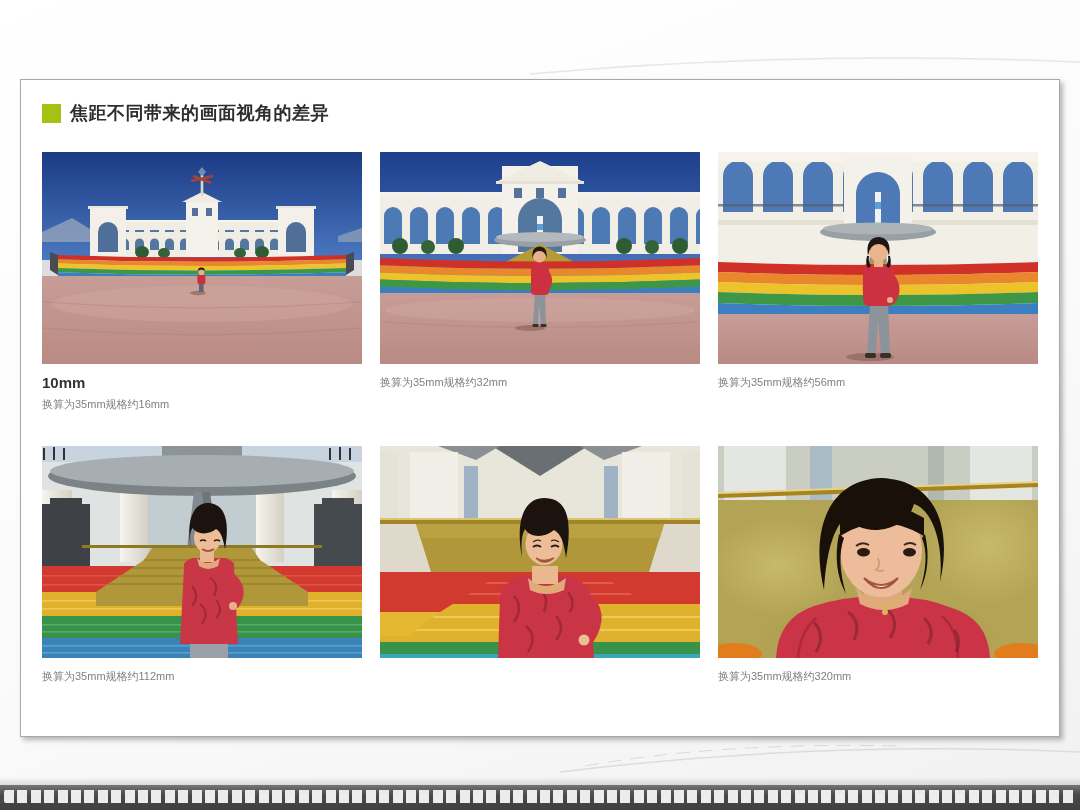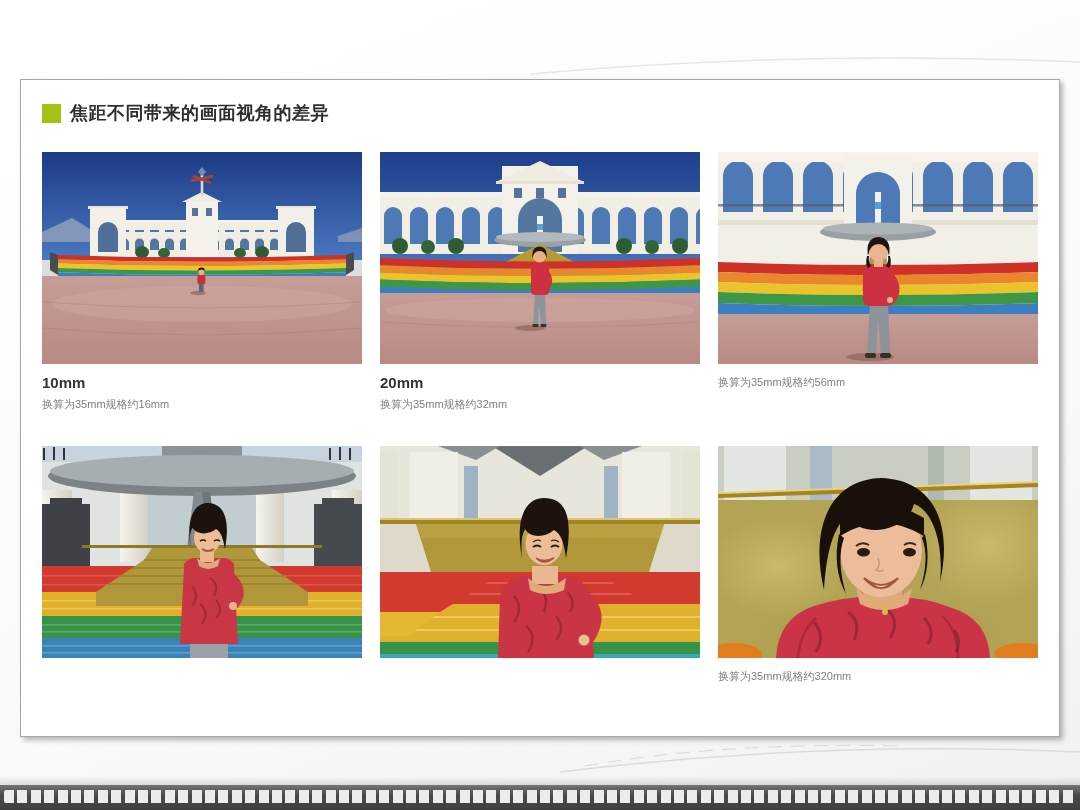--- a/index.html
+++ b/index.html
@@ -165,21 +165,20 @@
         <ellipse cx="150" cy="176" rx="15" ry="3" fill="#7a5550" opacity="0.5"></ellipse>
         <path d="M155 140 L153 173 H158 L159 152 L161 173 H166 L165 140 Z" fill="#8d939b"></path>
         <rect x="152.5" y="172" width="6" height="3" rx="1" fill="#3a2e26"></rect>
           <rect x="160.5" y="172" width="6" height="3" rx="1" fill="#3a2e26"></rect>
         <rect x="151" y="112" width="18" height="31" rx="4" fill="#cd3040"></rect>
         <path d="M168 118 Q176 128 169 138 L165 135 Q170 128 164 122 Z" fill="#cd3040"></path>
         <circle cx="159.5" cy="104" r="6.5" fill="#e7b18c"></circle>
         <path d="M152.5 106 Q151 95 159.5 94.5 Q168 95 166.5 106 Q165 99 159.5 99 Q154 99 152.5 106 Z" fill="#221712"></path>
       </svg>
       <figcaption>
-        <div class="focal">20mm</div>
         <div class="desc">换算为35mm规格约32mm</div>
       </figcaption>
     </figure>
 
     <figure>
       <svg class="photo" viewBox="0 0 320 212" preserveAspectRatio="none">
         <defs>
           <pattern id="arc3" width="40" height="60" patternUnits="userSpaceOnUse">
               <path d="M5 60 V24 a15 15 0 0 1 30 0 V60 Z" fill="#4d7ab6"></path>
             </pattern>
@@ -269,20 +268,21 @@
         <circle cx="191" cy="160" r="4" fill="#e7b18c"></circle>
         <path d="M150 140 q8 10 0 20 M168 132 q10 6 4 18 M158 158 q10 8 2 20 M174 154 q8 10 0 18" stroke="#7e1f2a" stroke-width="2" fill="none" opacity="0.55"></path>
         <path d="M158 104 h14 v12 h-14 Z" fill="#e9b891"></path>
         <path d="M155 112 Q165 122 178 112 L176 120 Q166 126 157 120 Z" fill="#e2a87e"></path>
         <ellipse cx="165.5" cy="92" rx="13.5" ry="15" fill="#ecbd97"></ellipse>
         <path d="M149 103 C143 70 154 57 165.5 57 C180 57 189 70 183 103 C181 92 179 86 174 83 C167 89 155 89 150.5 82 C147 87 148 95 149 103 Z" fill="#1c130e"></path>
         <path d="M158 95 q3 -2 6 0 M172 95 q3 -2 6 0" stroke="#2a1b12" stroke-width="1.6" fill="none"></path>
         <path d="M160 103 q6 4 12 0" stroke="#a2543f" stroke-width="1.8" fill="none"></path>
       </svg>
       <figcaption>
+        <div class="desc">换算为35mm规格约112mm</div>
       </figcaption>
     </figure>
 
     <figure>
       <svg class="photo" viewBox="0 0 320 212" preserveAspectRatio="none">
         <rect width="320" height="212" fill="#ded9cb"></rect>
         <rect width="320" height="78" fill="#e8e5da"></rect>
         <path d="M112 0 H208 L160 30 Z" fill="#6a6f73"></path>
         <path d="M58 0 H120 L96 14 Z" fill="#8a8f93"></path>
           <path d="M200 0 H262 L224 14 Z" fill="#8a8f93"></path>

